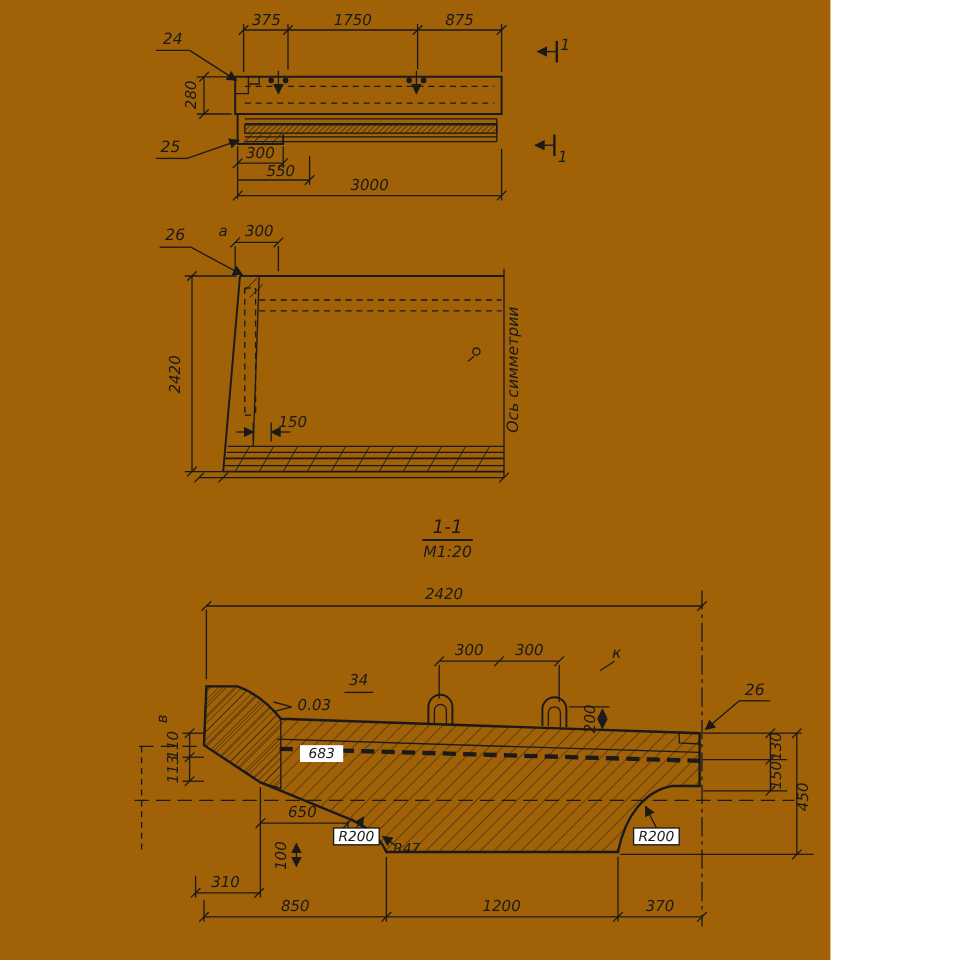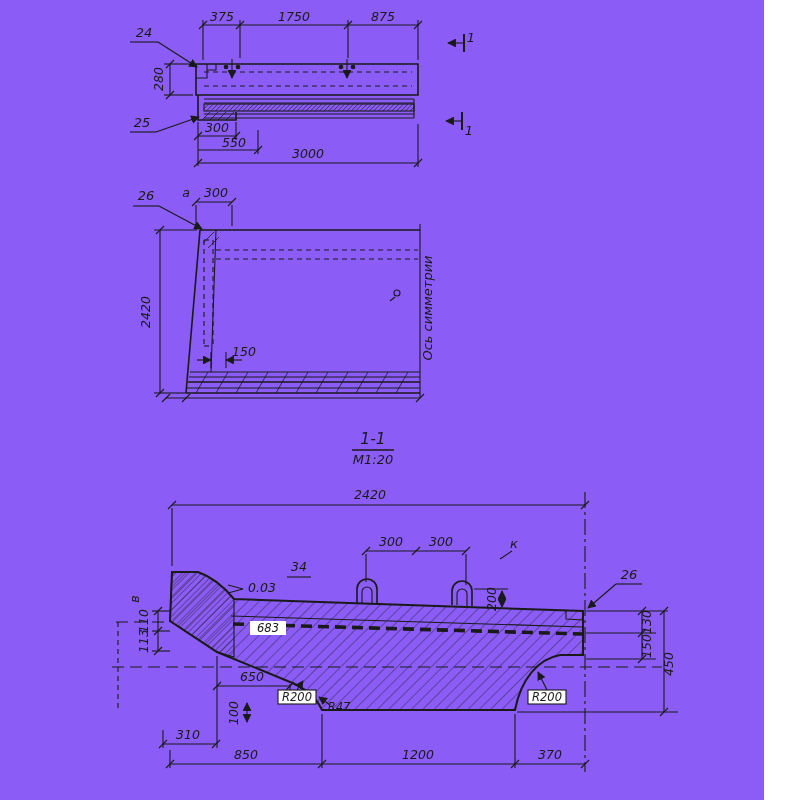--- a/index.html
+++ b/index.html
@@ -1,16 +1,16 @@
 <!DOCTYPE html>
 <html><head>
 <meta charset="utf-8">
 <style>
   html,body{margin:0;padding:0;background:#ffffff}
-  .sheet{width:764px;height:800px;background:#8b5cf6;position:relative;overflow:hidden}
+  .sheet{width:692px;height:800px;background:#a16207;position:relative;overflow:hidden}
   svg{display:block}
   .ln{stroke:#1a1a1a;fill:none;stroke-width:1.1;stroke-linecap:butt}
   .w2{stroke-width:2}
   .w16{stroke-width:1.6}
   .w08{stroke-width:0.8}
   .dash{stroke-dasharray:12 6}
   .dashS{stroke-dasharray:5 4}
   .dashdot{stroke-dasharray:16 4 3 4}
   .heavy{stroke-width:3.6;stroke-dasharray:11 6}
   .tx{font-family:"DejaVu Sans",sans-serif;font-style:italic;fill:#1a1a1a;stroke:none;font-size:12.5px}

